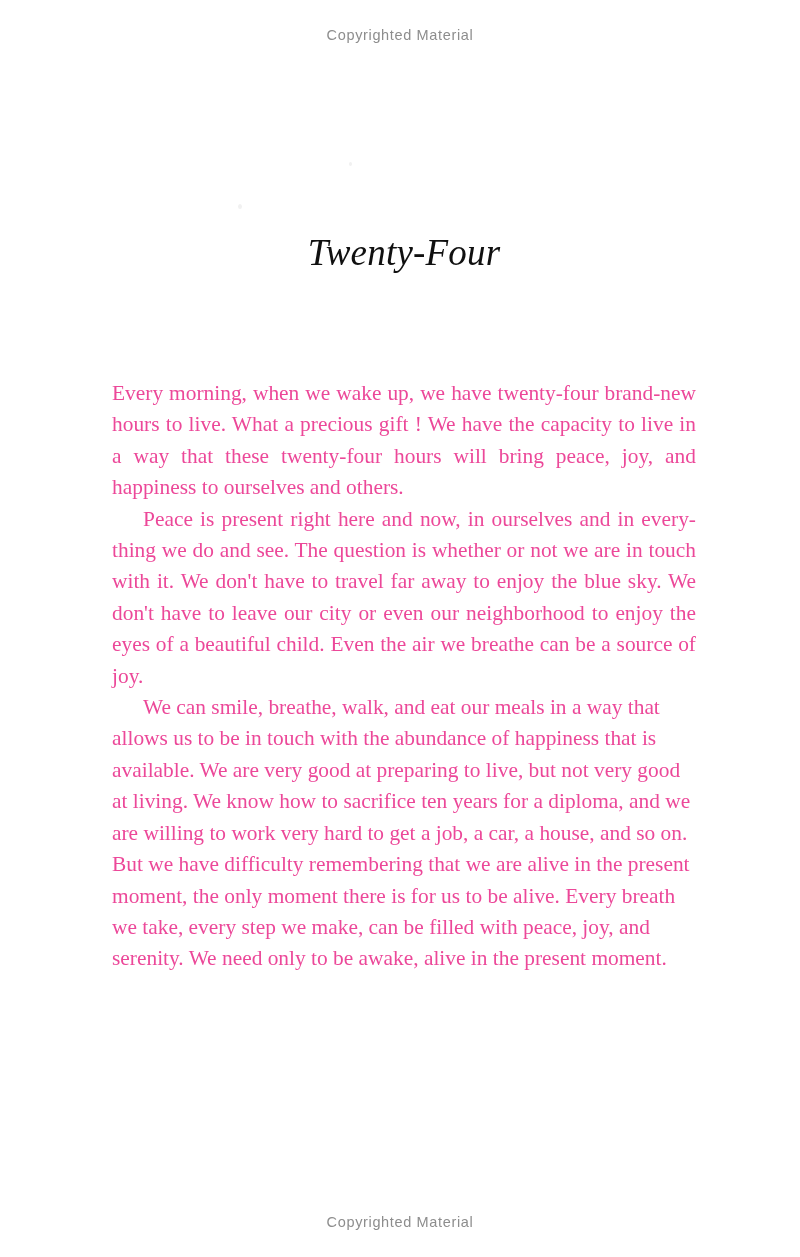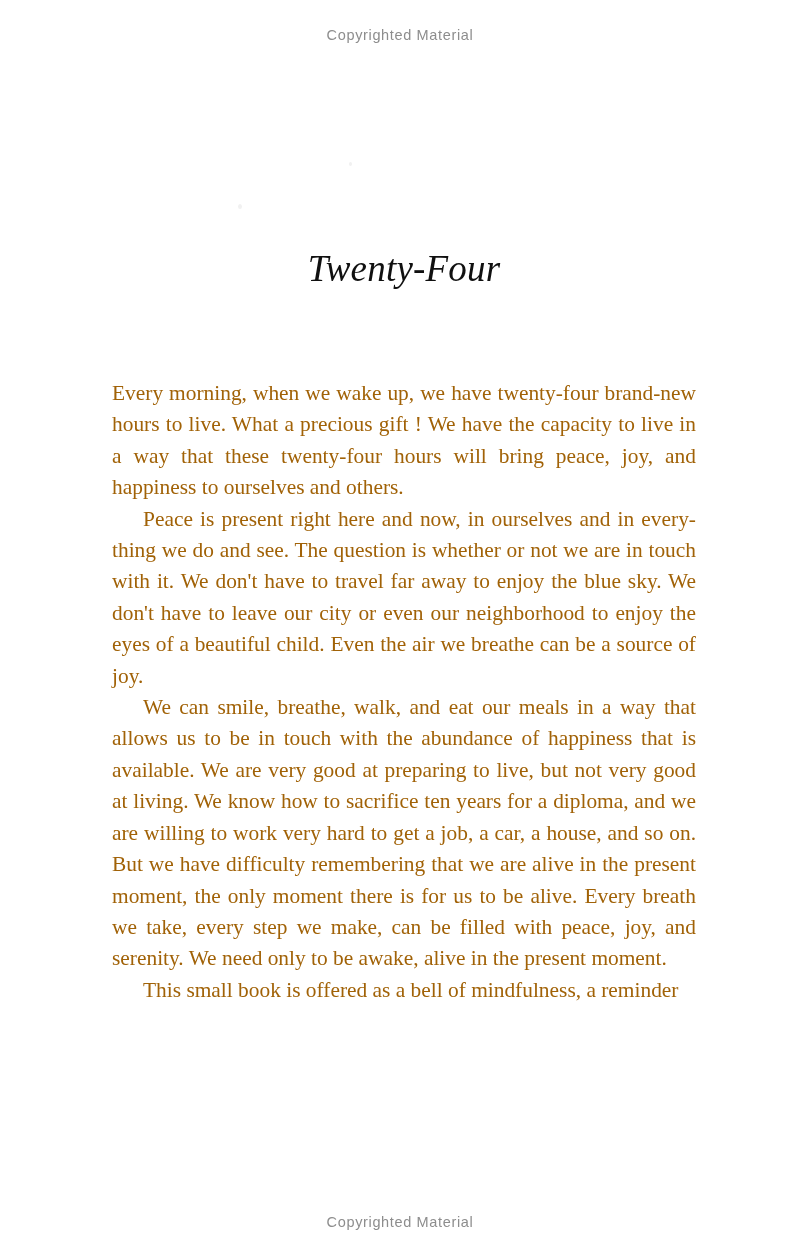--- a/index.html
+++ b/index.html
@@ -35,21 +35,21 @@
     color: #8d8d8d;
     user-select: none;
   }
   .watermark-top { top: 27px; }
   .watermark-bottom { top: 1214px; }
 
   
   .chapter-title {
     position: absolute;
     left: 112px;
-    top: 240px;
+    top: 224px;
     width: 584px;
     text-align: center;
     font-family: "Liberation Serif", "DejaVu Serif", serif;
     font-style: italic;
     font-size: 37px;
     line-height: 57px;
     color: #101010;
     letter-spacing: 0.2px;
   }
   .chapter-title .title-line {
@@ -60,21 +60,21 @@
   
   .body-text {
     position: absolute;
     left: 112px;
     top: 378px;
     width: 584px;
     font-size: 21.4px;
     line-height: 31.4px;
     text-align: justify;
     text-justify: inter-word;
-    color: #a16207;
+    color: #ec4899;
   }
   .body-text p {
     margin: 0;
     text-indent: 0;
     hyphens: manual;
   }
   .body-text p + p {
     text-indent: 1.45em;
   }
   .body-text p:last-child {
@@ -100,18 +100,17 @@
   <div class="watermark watermark-top">Copyrighted Material</div>
 
   <div class="chapter-title">
     <span class="title-line">Twenty-Four</span>
   </div>
 
   <div class="body-text">
     <p>Every morning, when we wake up, we have twenty-four brand-new hours to live. What a precious gift ! We have the capacity to live in a way that these twenty-four hours will bring peace, joy, and happiness to ourselves and others.</p>
     <p>Peace is present right here and now, in ourselves and in every-thing we do and see. The question is whether or not we are in touch with it. We don't have to travel far away to enjoy the blue sky. We don't have to leave our city or even our neighborhood to enjoy the eyes of a beautiful child. Even the air we breathe can be a source of joy.</p>
     <p>We can smile, breathe, walk, and eat our meals in a way that allows us to be in touch with the abundance of happiness that is available. We are very good at preparing to live, but not very good at living. We know how to sacrifice ten years for a diploma, and we are willing to work very hard to get a job, a car, a house, and so on. But we have difficulty remembering that we are alive in the present moment, the only moment there is for us to be alive. Every breath we take, every step we make, can be filled with peace, joy, and serenity. We need only to be awake, alive in the present moment.</p>
-    <p>This small book is offered as a bell of mindfulness, a reminder</p>
   </div>
 
   <div class="watermark watermark-bottom">Copyrighted Material</div>
 
 </div>
 
 </body></html>

